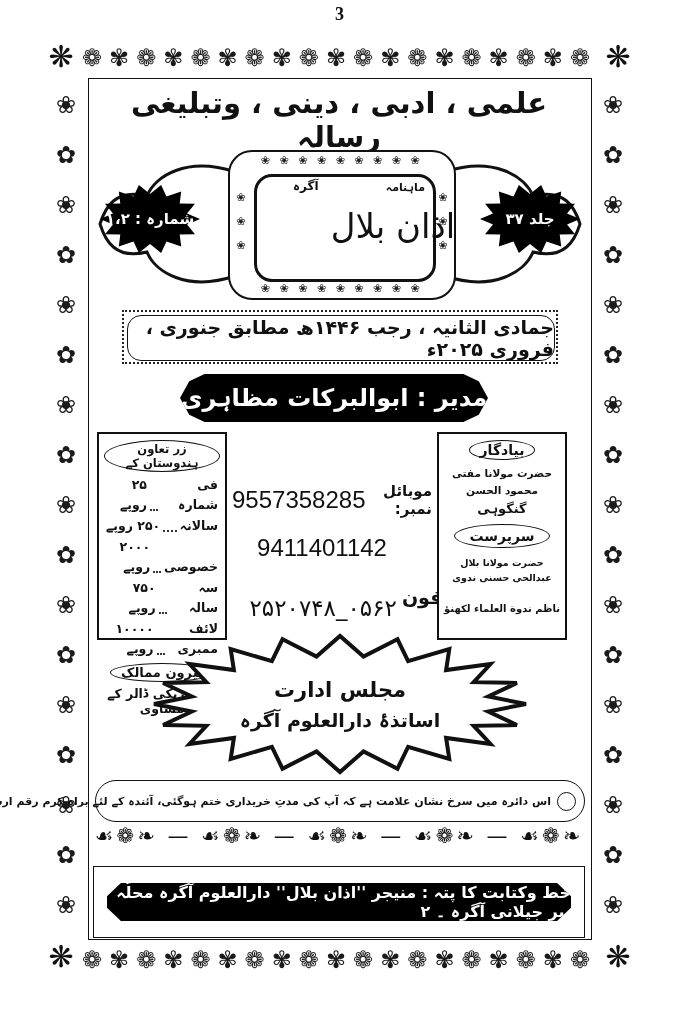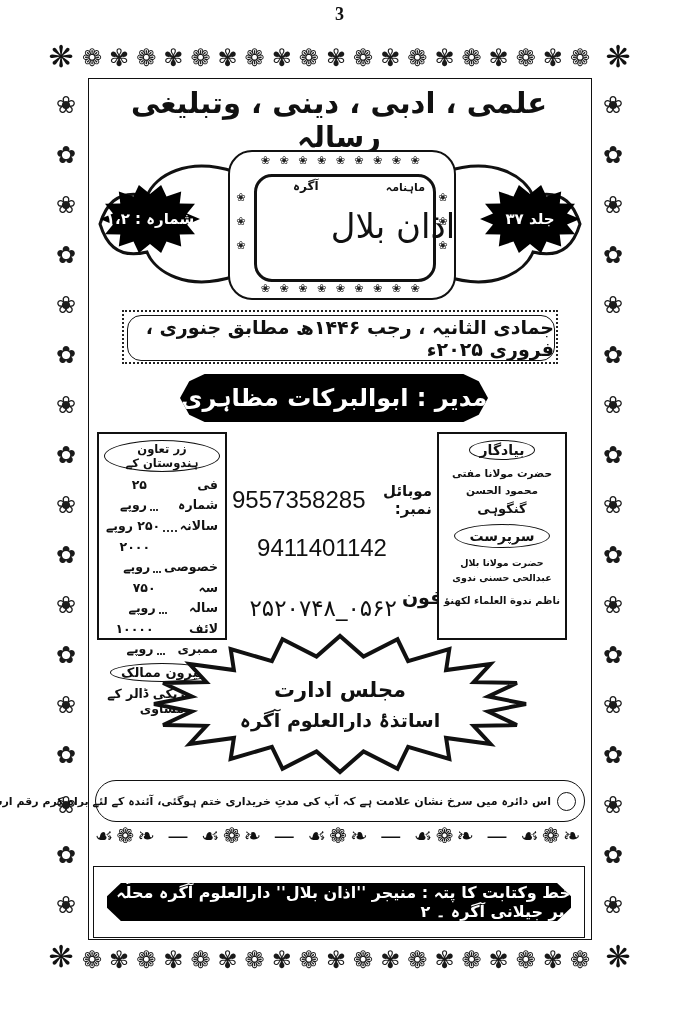--- a/index.html
+++ b/index.html
@@ -182,21 +182,21 @@
   </div>
 
   <div class="abs infoBox" style="left:437px;top:432px;width:130px;height:208px;padding:4px 4px;text-align:center;">
     <span class="oval ur" style="font-size:14px;">بیادگار</span>
     <div class="ur" style="font-size:10.5px;font-weight:bold;margin-top:3px;line-height:1.6;">حضرت مولانا مفتی محمود الحسن</div>
     <div class="ur" style="font-size:13px;font-weight:bold;margin-top:2px;">گنگوہی</div>
     <div style="margin-top:6px;">
       <span class="oval ur" style="font-size:14px;padding:3px 14px;">سرپرست</span>
     </div>
     <div class="ur" style="font-size:9.5px;font-weight:bold;margin-top:5px;line-height:1.6;">حضرت مولانا بلال عبدالحی حسنی ندوی</div>
-    <div class="ur" style="font-size:10px;font-weight:bold;margin-top:10px;">ناظم ندوة العلماء لکھنؤ</div>
+    <div class="ur" style="font-size:10px;font-weight:bold;margin-top:18px;">ناظم ندوة العلماء لکھنؤ</div>
   </div>
 
   <svg class="abs" style="left:148px;top:630px;" width="384" height="148" viewBox="0 0 384 148">
     <polygon fill="#fff" stroke="#111" stroke-width="4" points="378.0,74.0 340.2,81.5 368.9,95.0 325.7,95.8 342.5,114.0 298.1,107.9 301.3,129.0 260.1,116.8 249.5,138.7 215.5,121.4 192.0,142.0 168.5,121.4 134.5,138.7 123.9,116.8 82.7,129.0 85.9,107.9 41.5,114.0 58.3,95.8 15.1,95.0 43.8,81.5 6.0,74.0 43.8,66.5 15.1,53.0 58.3,52.2 41.5,34.0 85.9,40.1 82.7,19.0 123.9,31.2 134.5,9.3 168.5,26.6 192.0,6.0 215.5,26.6 249.5,9.3 260.1,31.2 301.3,19.0 298.1,40.1 342.5,34.0 325.7,52.2 368.9,53.0 340.2,66.5"></polygon>
   </svg>
   <div class="abs" style="left:148px;top:630px;width:384px;height:148px;display:flex;flex-direction:column;align-items:center;justify-content:center;gap:7px;">
     <div class="ur" style="font-size:21px;font-weight:bold;">مجلس ادارت</div>
     <div class="ur" style="font-size:19px;font-weight:bold;">اساتذۂ دارالعلوم آگرہ</div>
   </div>
 

